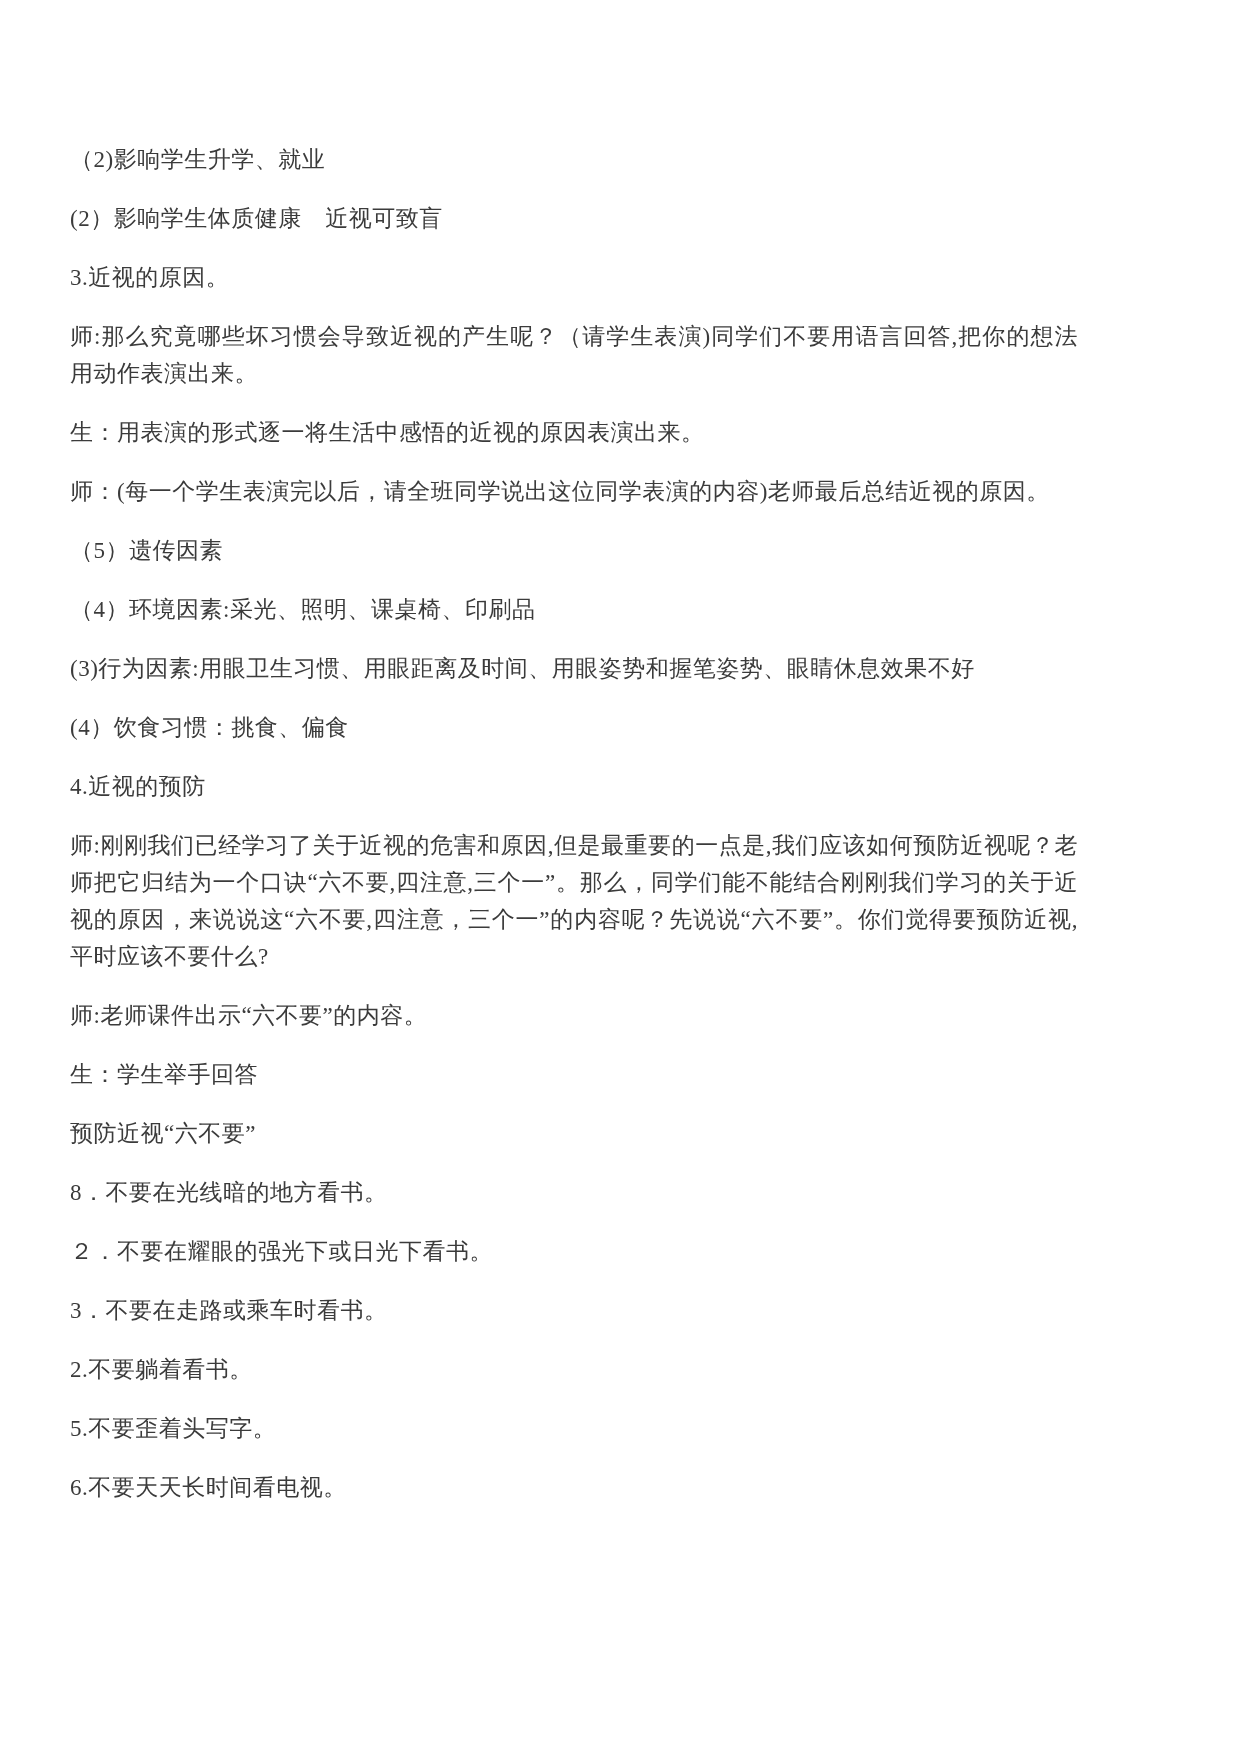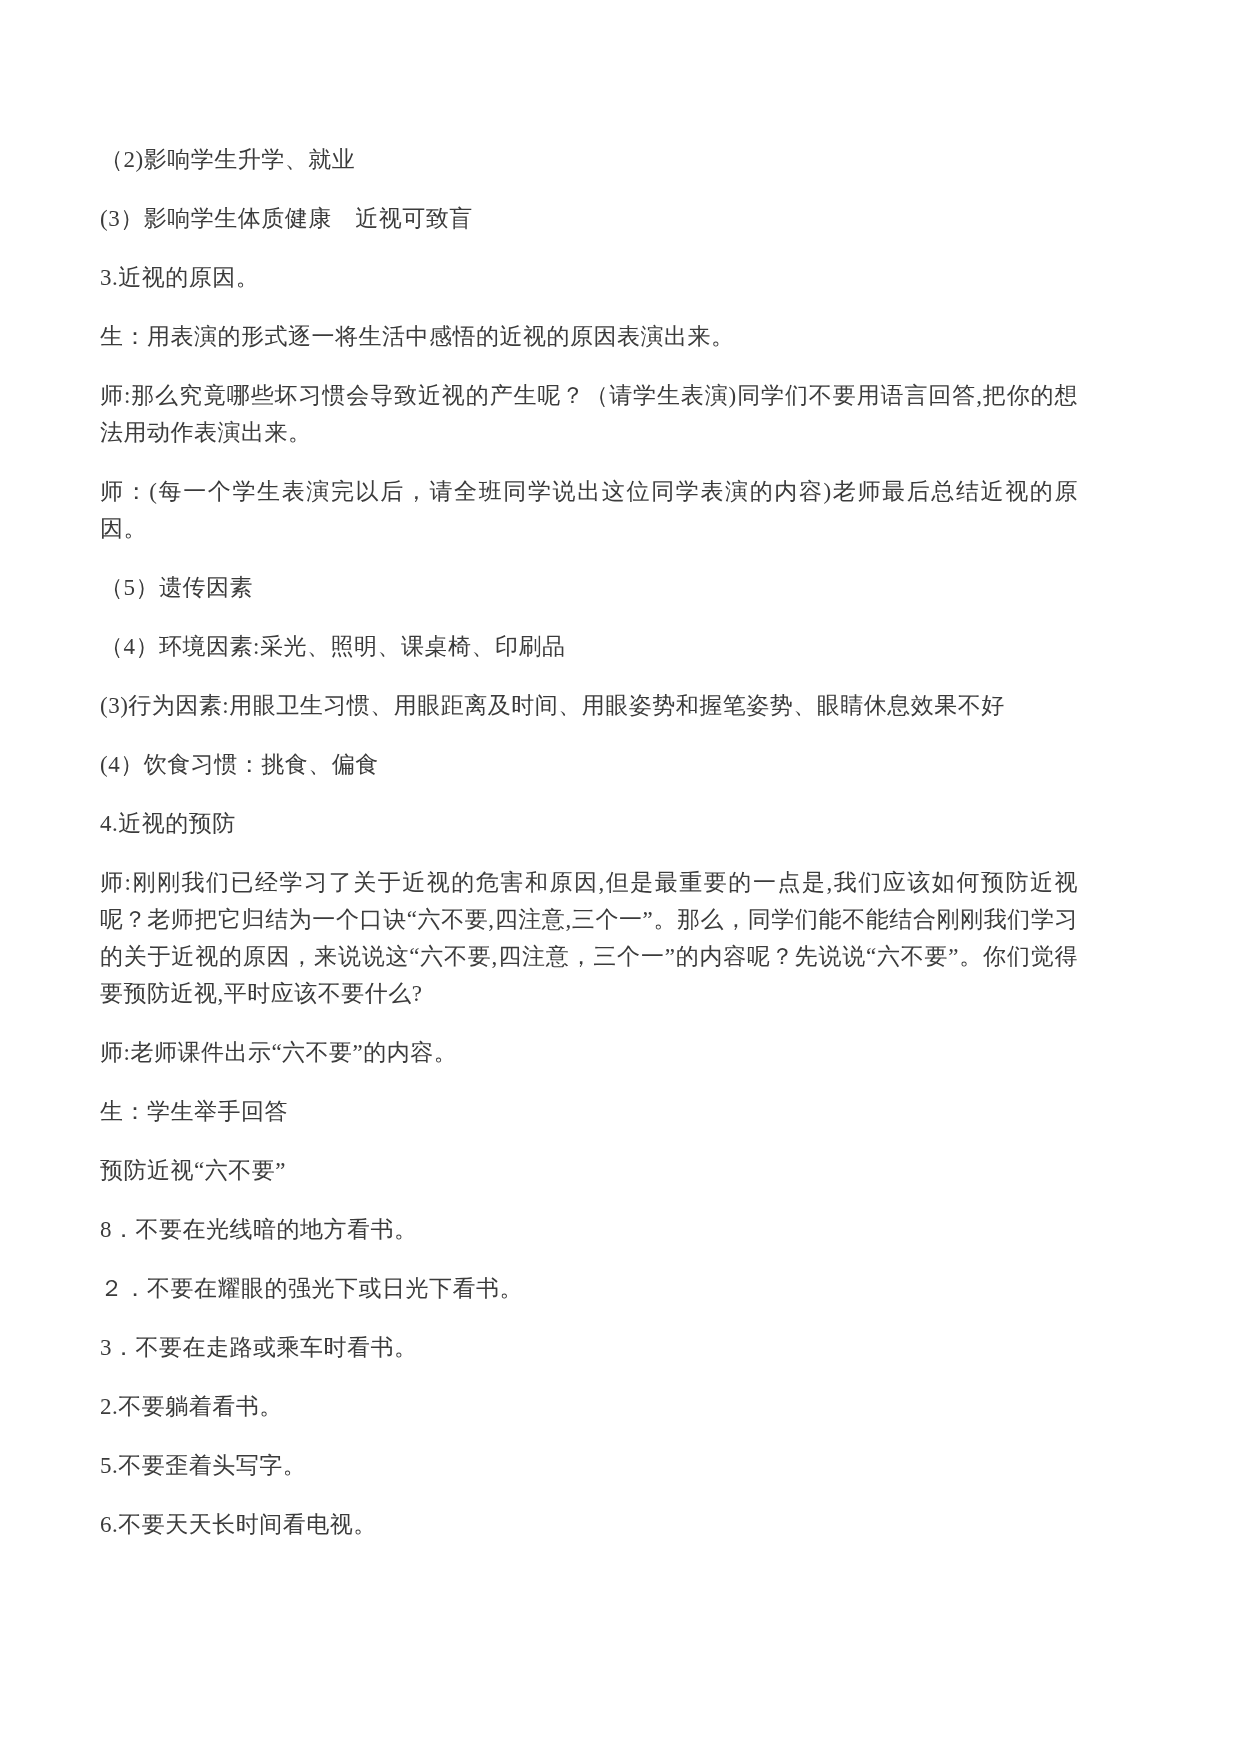--- a/index.html
+++ b/index.html
@@ -10,21 +10,21 @@
   body {
     width: 1241px;
     height: 1754px;
     overflow: hidden;
     font-family: "Liberation Serif", "DejaVu Serif", serif;
   }
   .page {
     box-sizing: border-box;
     width: 1241px;
     height: 1754px;
-    padding: 141px 163px 0 100px;
+    padding: 141px 163px 0 70px;
     background: #ffffff;
   }
   .doc p {
     margin: 0 0 22px 0;
     font-size: 23px;
     line-height: 37px;
     color: #3b3b3b;
     text-align: justify;
     letter-spacing: 0.5px;
     word-break: break-all;
@@ -32,24 +32,24 @@
   .doc p:last-child {
     margin-bottom: 0;
   }
 </style>
 </head>
 <body>
 
 <div class="page">
   <div class="doc">
     <p>（2)影响学生升学、就业</p>
-    <p>(3）影响学生体质健康　近视可致盲</p>
+    <p>(2）影响学生体质健康　近视可致盲</p>
     <p>3.近视的原因。</p>
+    <p>师:那么究竟哪些坏习惯会导致近视的产生呢？（请学生表演)同学们不要用语言回答,把你的想法用动作表演出来。</p>
     <p>生：用表演的形式逐一将生活中感悟的近视的原因表演出来。</p>
-    <p>师:那么究竟哪些坏习惯会导致近视的产生呢？（请学生表演)同学们不要用语言回答,把你的想法用动作表演出来。</p>
     <p>师：(每一个学生表演完以后，请全班同学说出这位同学表演的内容)老师最后总结近视的原因。</p>
     <p>（5）遗传因素</p>
     <p>（4）环境因素:采光、照明、课桌椅、印刷品</p>
     <p>(3)行为因素:用眼卫生习惯、用眼距离及时间、用眼姿势和握笔姿势、眼睛休息效果不好</p>
     <p>(4）饮食习惯：挑食、偏食</p>
     <p>4.近视的预防</p>
     <p>师:刚刚我们已经学习了关于近视的危害和原因,但是最重要的一点是,我们应该如何预防近视呢？老师把它归结为一个口诀“六不要,四注意,三个一”。那么，同学们能不能结合刚刚我们学习的关于近视的原因，来说说这“六不要,四注意，三个一”的内容呢？先说说“六不要”。你们觉得要预防近视,平时应该不要什么?</p>
     <p>师:老师课件出示“六不要”的内容。</p>
     <p>生：学生举手回答</p>
     <p>预防近视“六不要”</p>

